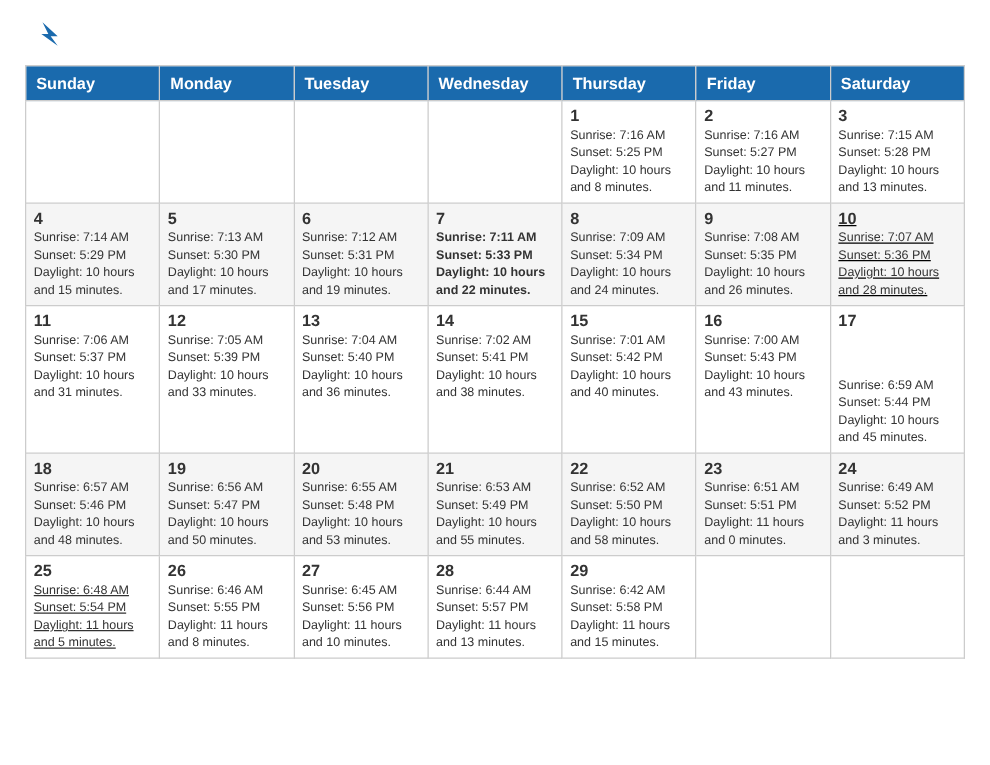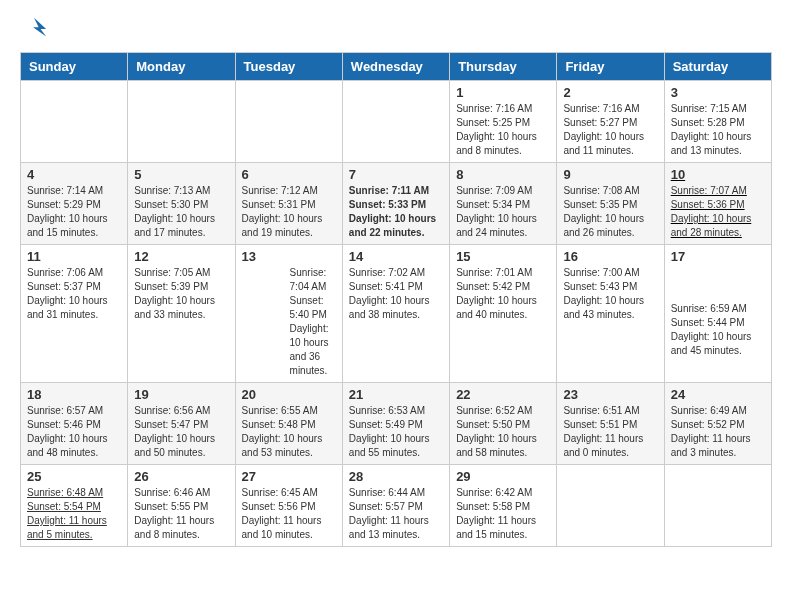--- a/index.html
+++ b/index.html
@@ -208,21 +208,21 @@
         </td>
         <td>
           <span class="day-number">12</span>
           <div class="day-info" style="white-space: pre-line;">Sunrise: 7:05 AM
 Sunset: 5:39 PM
 Daylight: 10 hours
 and 33 minutes.</div>
         </td>
         <td>
           <span class="day-number">13</span>
-          <div class="day-info" style="white-space: pre-line; margin-left: 48px;">Sunrise: 7:04 AM
+          <div class="day-info" style="white-space: pre-line;">Sunrise: 7:04 AM
 Sunset: 5:40 PM
 Daylight: 10 hours
 and 36 minutes.</div>
         </td>
         <td>
           <span class="day-number">14</span>
           <div class="day-info" style="white-space: pre-line;">Sunrise: 7:02 AM
 Sunset: 5:41 PM
 Daylight: 10 hours
 and 38 minutes.</div>

